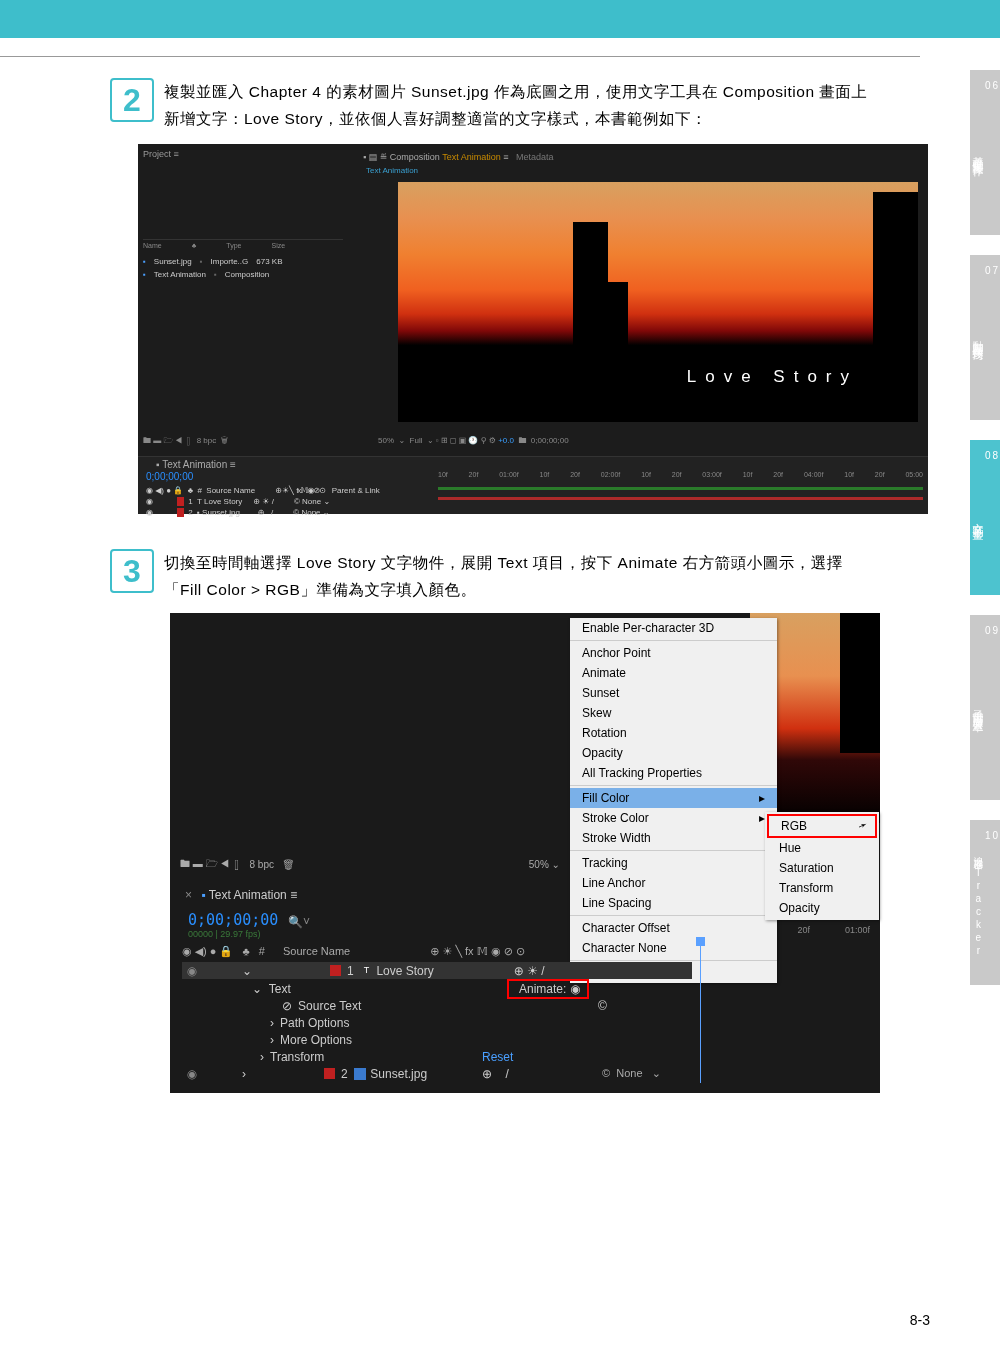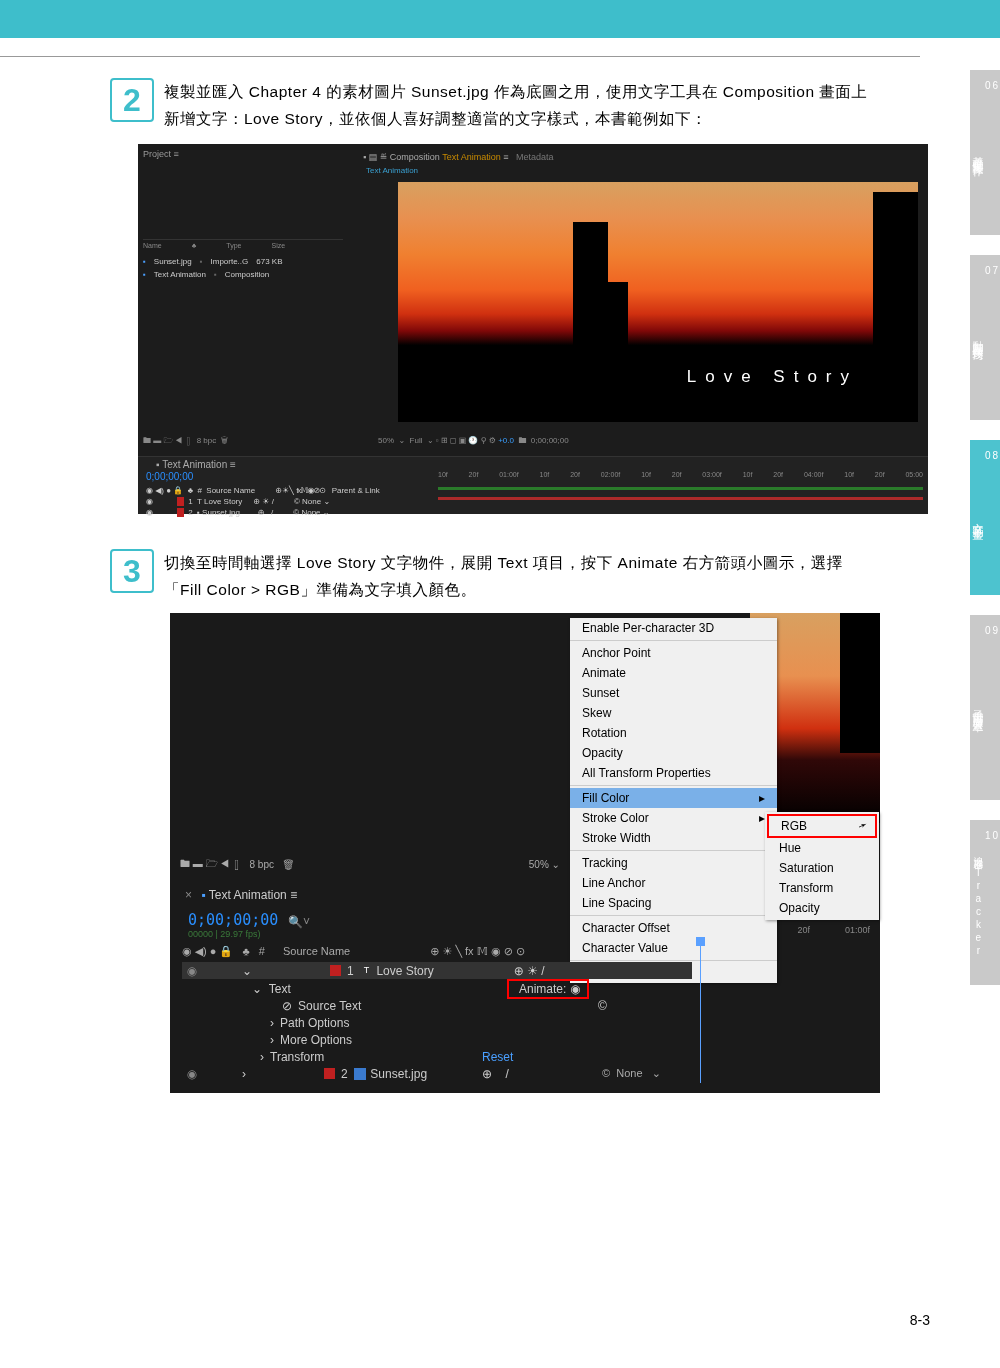--- a/index.html
+++ b/index.html
@@ -190,38 +190,38 @@
 
     <div class="menu1">
       <div class="item">Enable Per-character 3D</div>
       <div class="sep"></div>
       <div class="item">Anchor Point</div>
       <div class="item">Animate</div>
       <div class="item">Sunset</div>
       <div class="item">Skew</div>
       <div class="item">Rotation</div>
       <div class="item">Opacity</div>
-      <div class="item">All Transform Properties</div>
+      <div class="item">All Tracking Properties</div>
       <div class="sep"></div>
       <div class="item hl">
           <span>Fill Color</span>
           <span>▸</span>
         </div>
       <div class="item sub">
           <span>Stroke Color</span>
           <span>▸</span>
         </div>
       <div class="item">Stroke Width</div>
       <div class="sep"></div>
       <div class="item">Tracking</div>
       <div class="item">Line Anchor</div>
       <div class="item">Line Spacing</div>
       <div class="sep"></div>
       <div class="item">Character Offset</div>
-      <div class="item">Character Value</div>
+      <div class="item">Character None</div>
       <div class="sep"></div>
       <div class="item">Blur</div>
     </div>
 
     <div class="menu2">
       <div class="item hl"><span>RGB</span><span class="cursor">➛</span></div>
       <div class="item">Hue</div>
       <div class="item">Saturation</div>
       <div class="item">Transform</div>
       <div class="item">Opacity</div>

